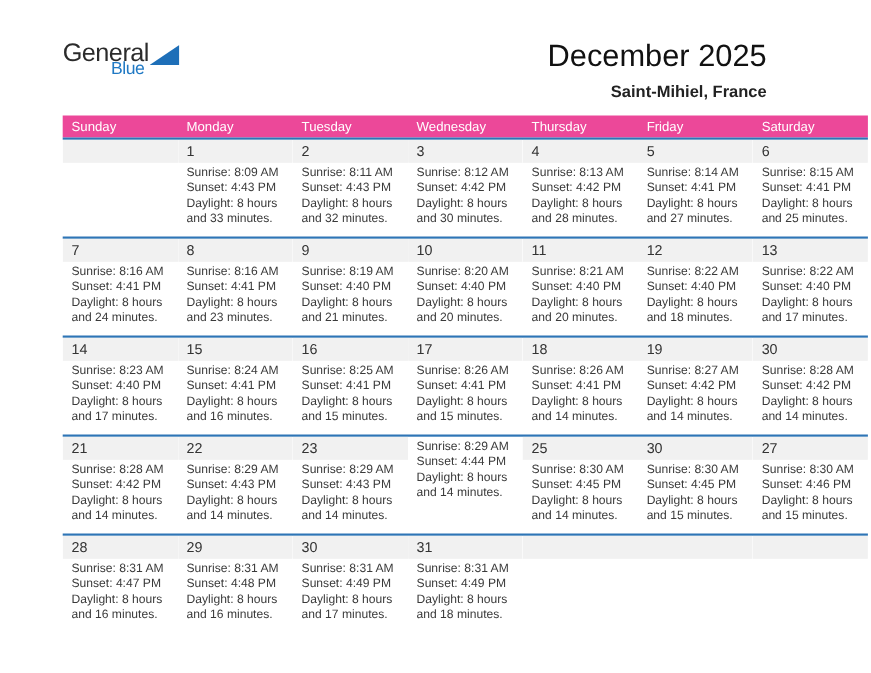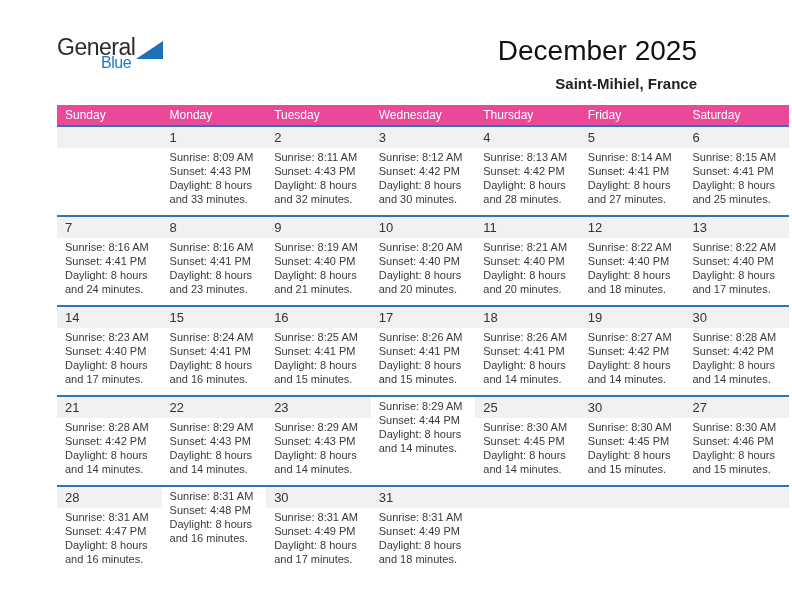--- a/index.html
+++ b/index.html
@@ -385,20 +385,21 @@
           <div class="day-cell">
             <div class="day-band">28</div>
             <div class="cell-body">
               <div class="cell-line">Sunrise: 8:31 AM</div>
               <div class="cell-line">Sunset: 4:47 PM</div>
               <div class="cell-line">Daylight: 8 hours</div>
               <div class="cell-line">and 16 minutes.</div>
             </div>
           </div>
           <div class="day-cell">
+            <div class="day-band">29</div>
             <div class="cell-body">
               <div class="cell-line">Sunrise: 8:31 AM</div>
               <div class="cell-line">Sunset: 4:48 PM</div>
               <div class="cell-line">Daylight: 8 hours</div>
               <div class="cell-line">and 16 minutes.</div>
             </div>
           </div>
           <div class="day-cell">
             <div class="day-band">30</div>
             <div class="cell-body">

